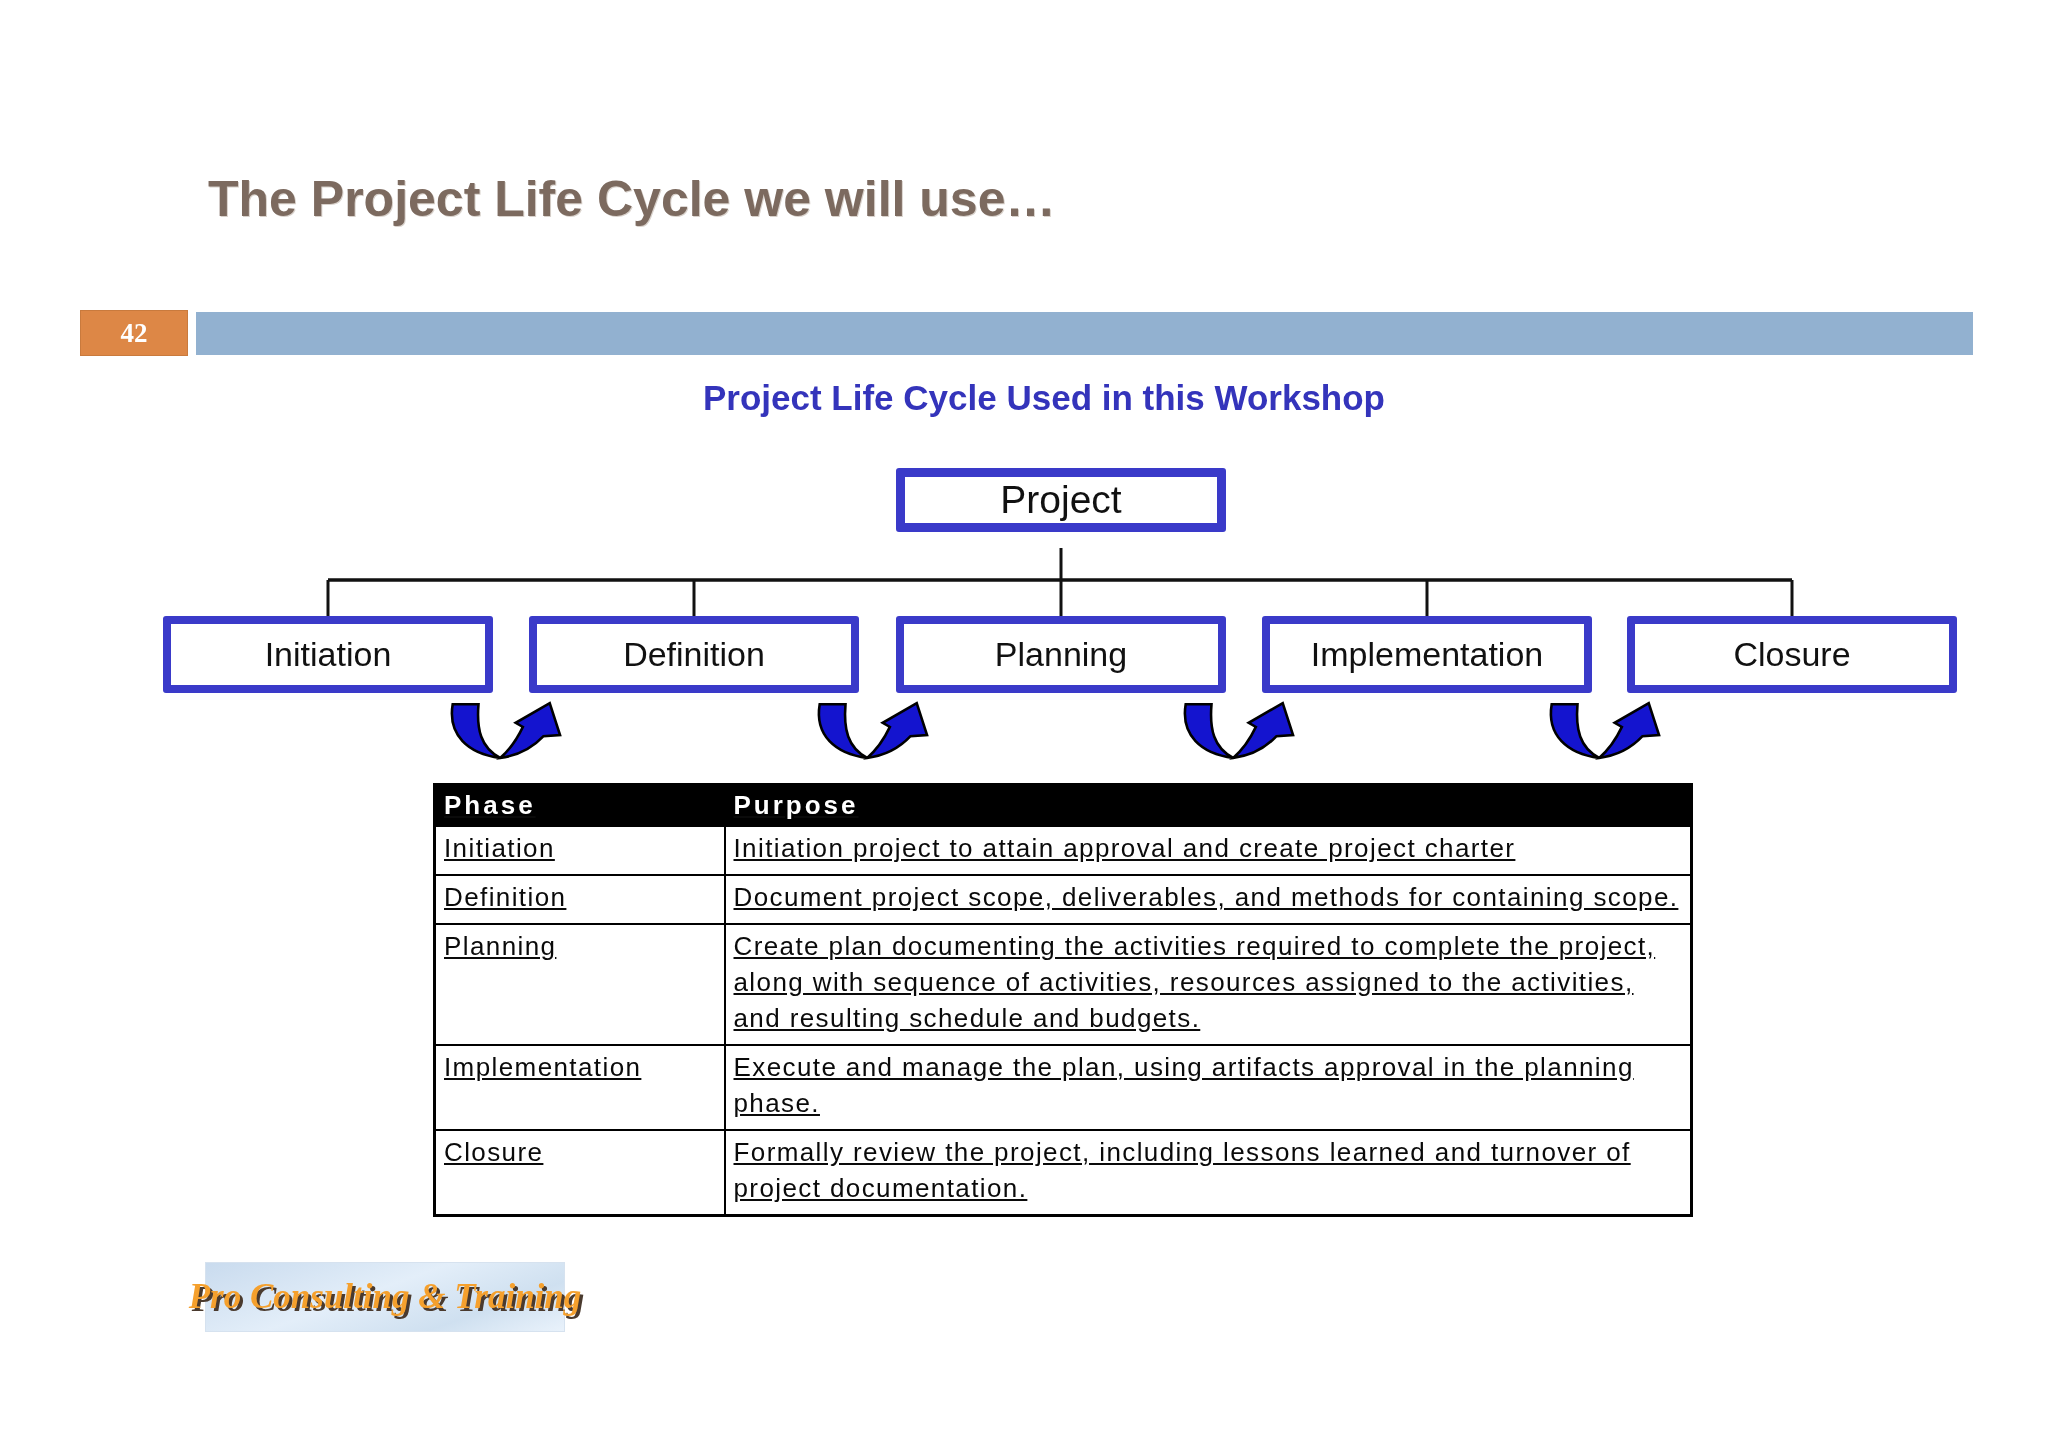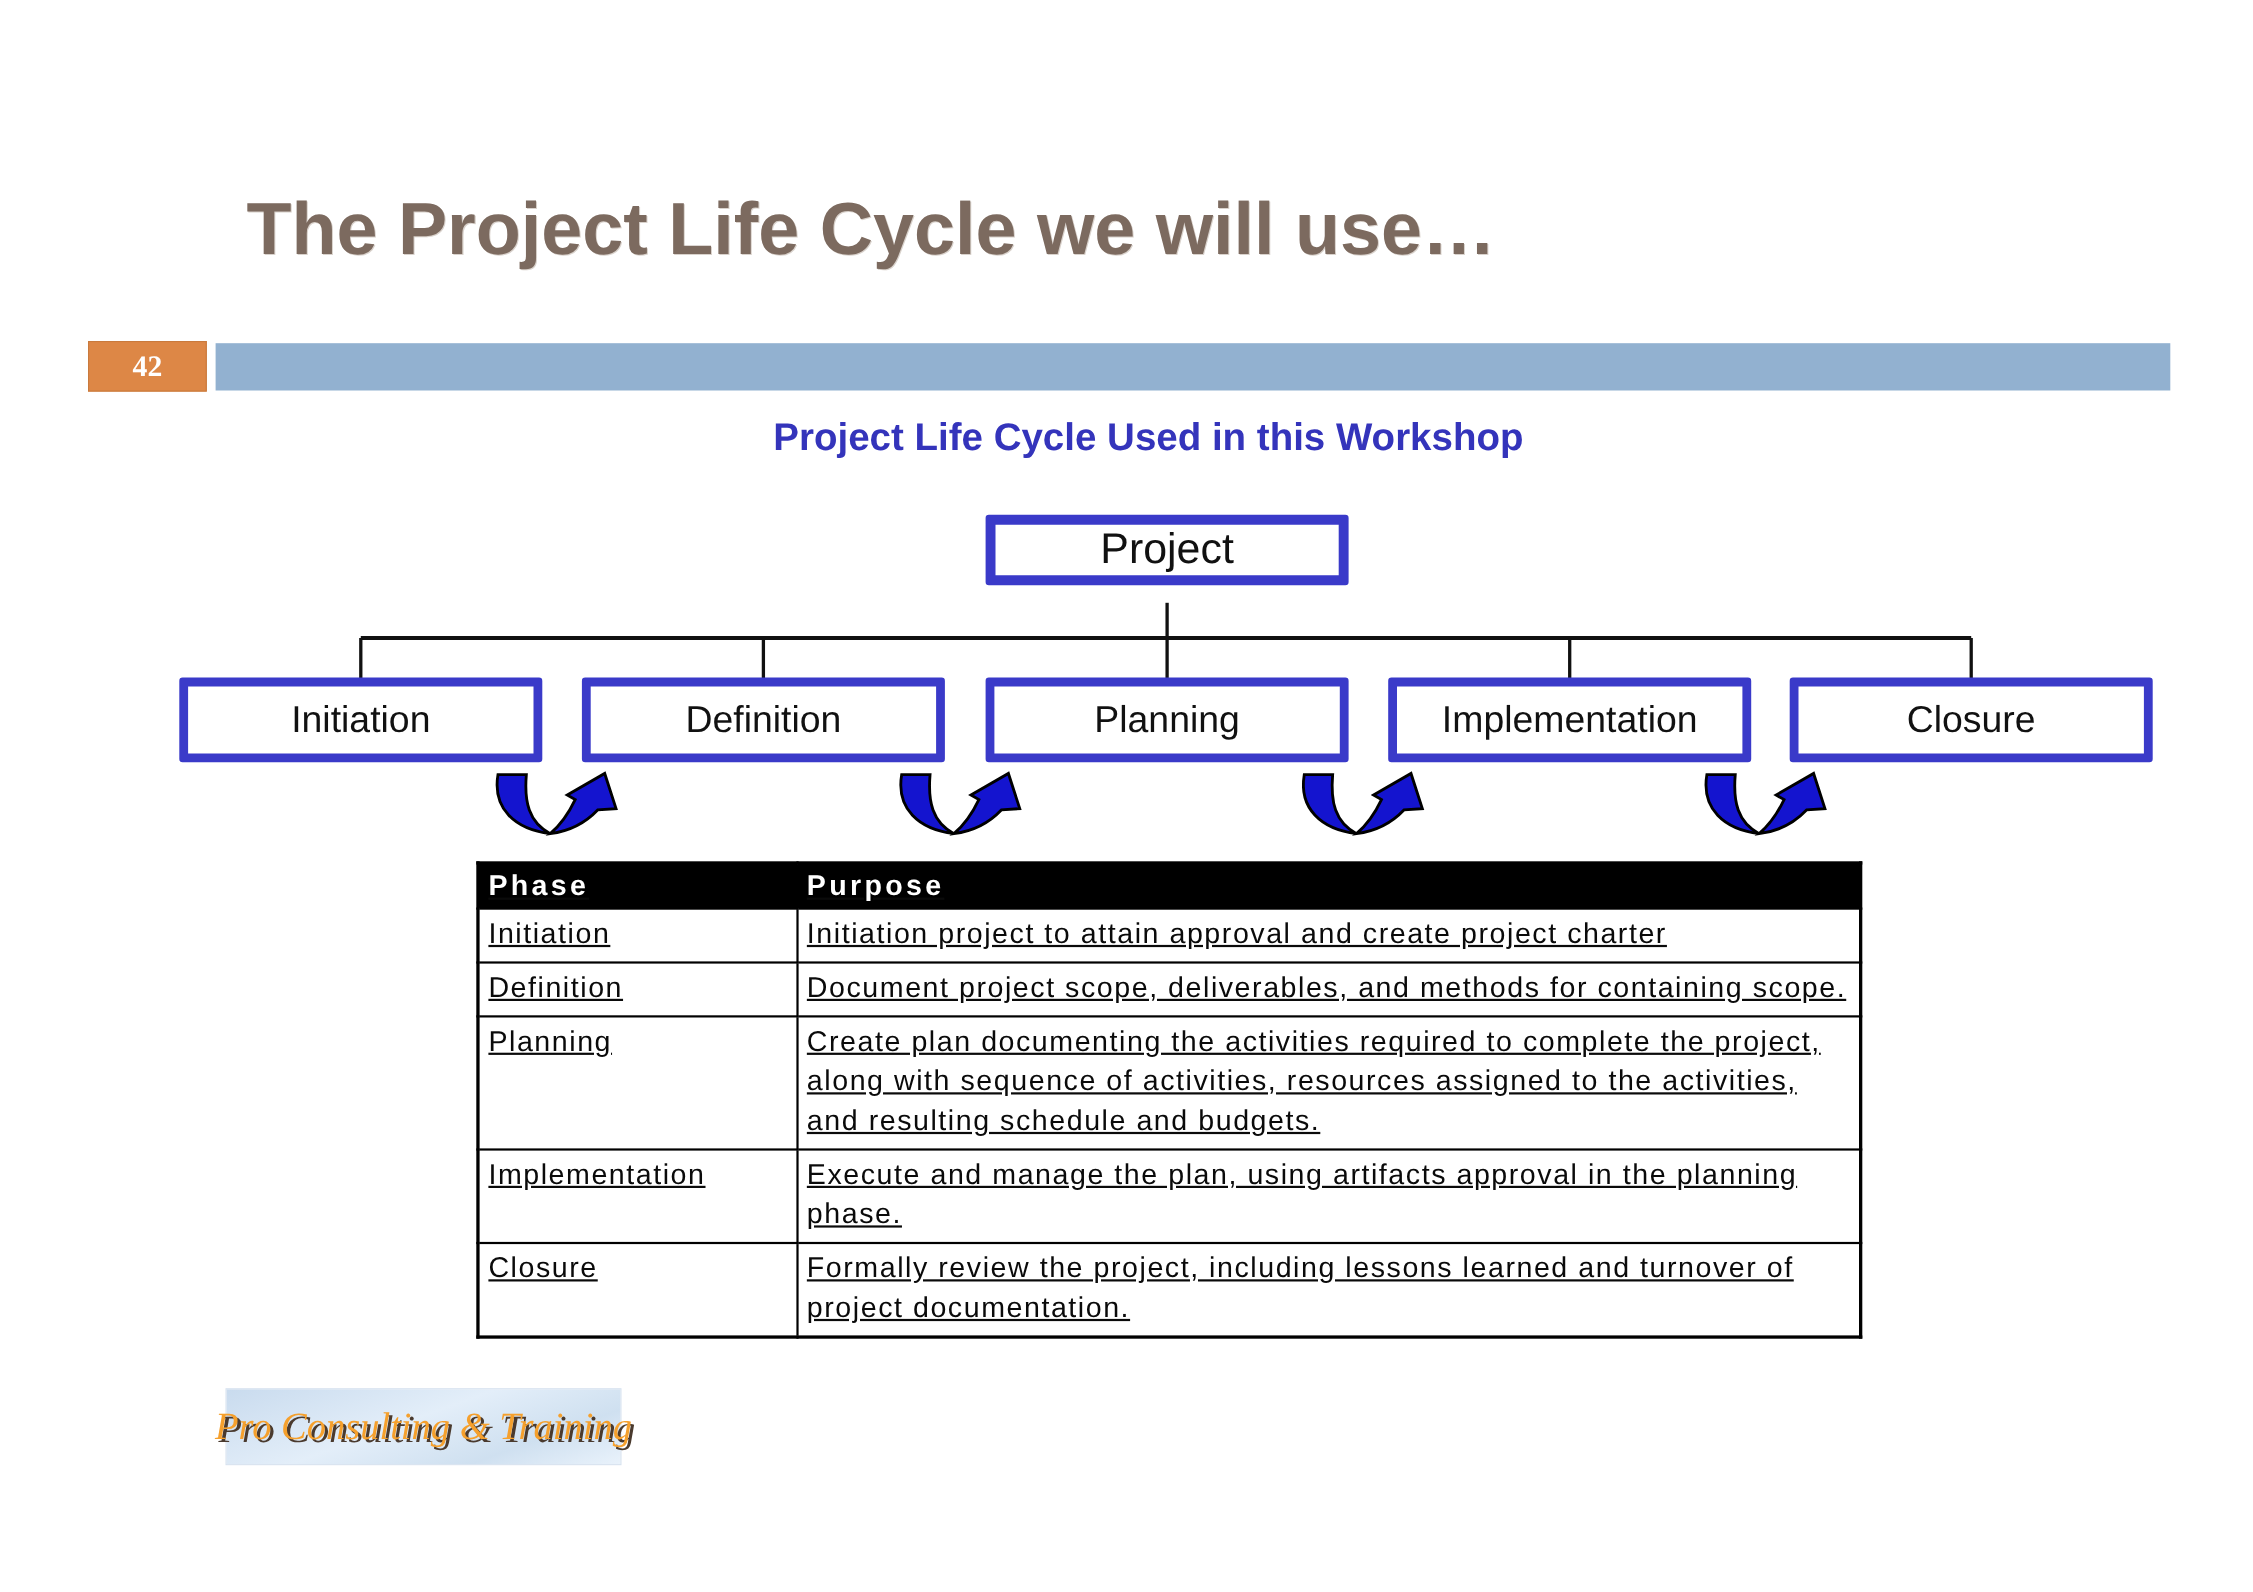--- a/index.html
+++ b/index.html
@@ -1,22 +1,22 @@
 <!DOCTYPE html>
 <html><head>
 <meta charset="utf-8">
 <style>
   * { margin:0; padding:0; box-sizing:border-box; }
   html,body { background:#ffffff; }
   body { font-family:"Liberation Sans", sans-serif; }
   .slide { position:relative; width:2048px; height:1447px; background:#ffffff; overflow:hidden; }
 
   .title {
-    position:absolute; left:224px; top:170px;
-    font-size:67px; font-weight:bold; color:#7c6a5f; letter-spacing:0px;
+    position:absolute; left:208px; top:170px;
+    font-size:50px; font-weight:bold; color:#7c6a5f; letter-spacing:0px;
     text-shadow:1px 1px 0 #d9d2cc;
   }
 
   .page-num-box {
     position:absolute; left:80px; top:310px; width:108px; height:46px;
     background:#dd8746; border:1px solid #c97a3d;
     display:flex; align-items:center; justify-content:center;
     color:#ffffff; font-family:"Liberation Serif", serif; font-weight:bold; font-size:27px;
   }
   .top-bar {
@@ -67,21 +67,21 @@
   }
   .phase-table { border:3px solid #000;text-decoration:underline; }
 
   .logo {
     position:absolute; left:205px; top:1262px; width:360px; height:70px;
     background:linear-gradient(160deg,#c9dbee 0%, #e3eef9 45%, #cfe0f0 75%, #e9f2fb 100%);
     display:flex; align-items:center; justify-content:center;
     border:1px solid #d6e2ef;
   }
   .logo-text {
-    font-family:"Liberation Serif", serif; font-style:italic; font-weight:normal;
+    font-family:"Liberation Serif", serif; font-style:italic; font-weight:bold;
     font-size:35px; color:#f5a02d; letter-spacing:0px; white-space:nowrap;
     text-shadow:3px 3px 0 #4a3a2e;
   }
 </style>
 </head>
 <body>
 
 <div class="slide">
 
   <div class="title">The Project Life Cycle we will use…</div>

